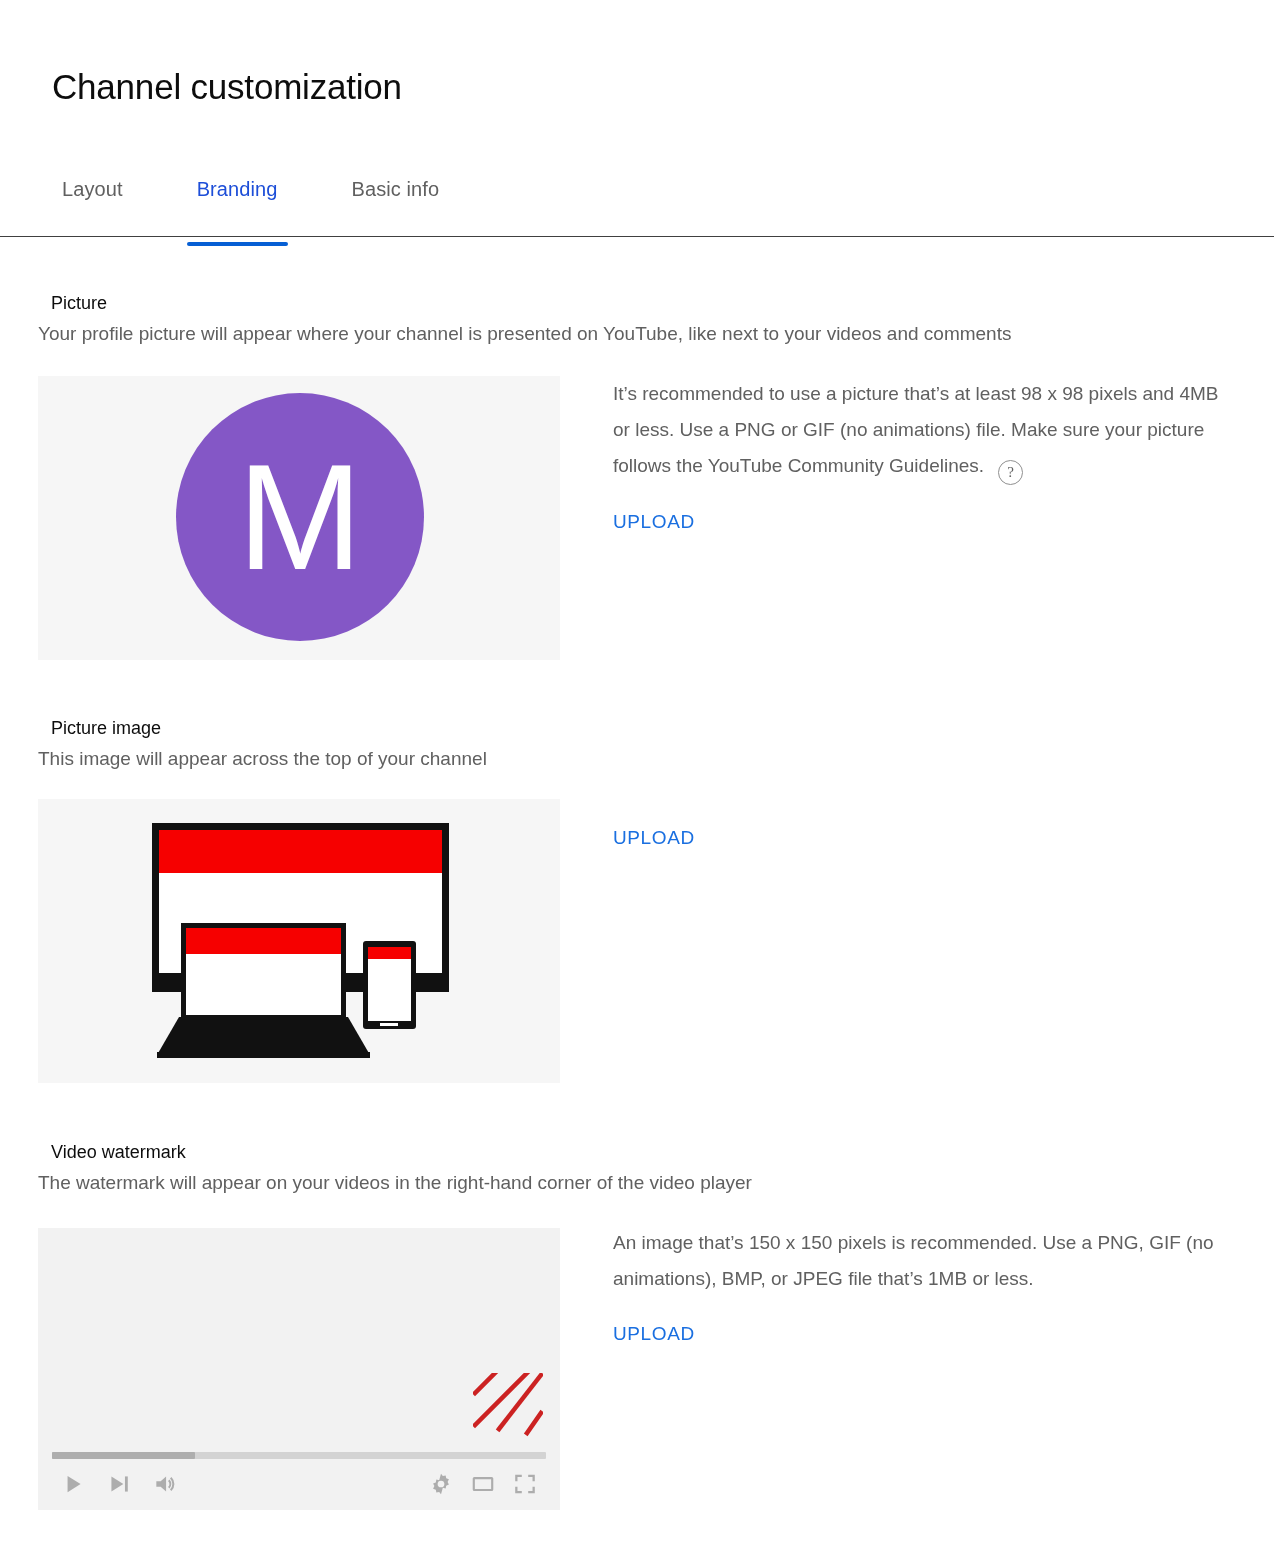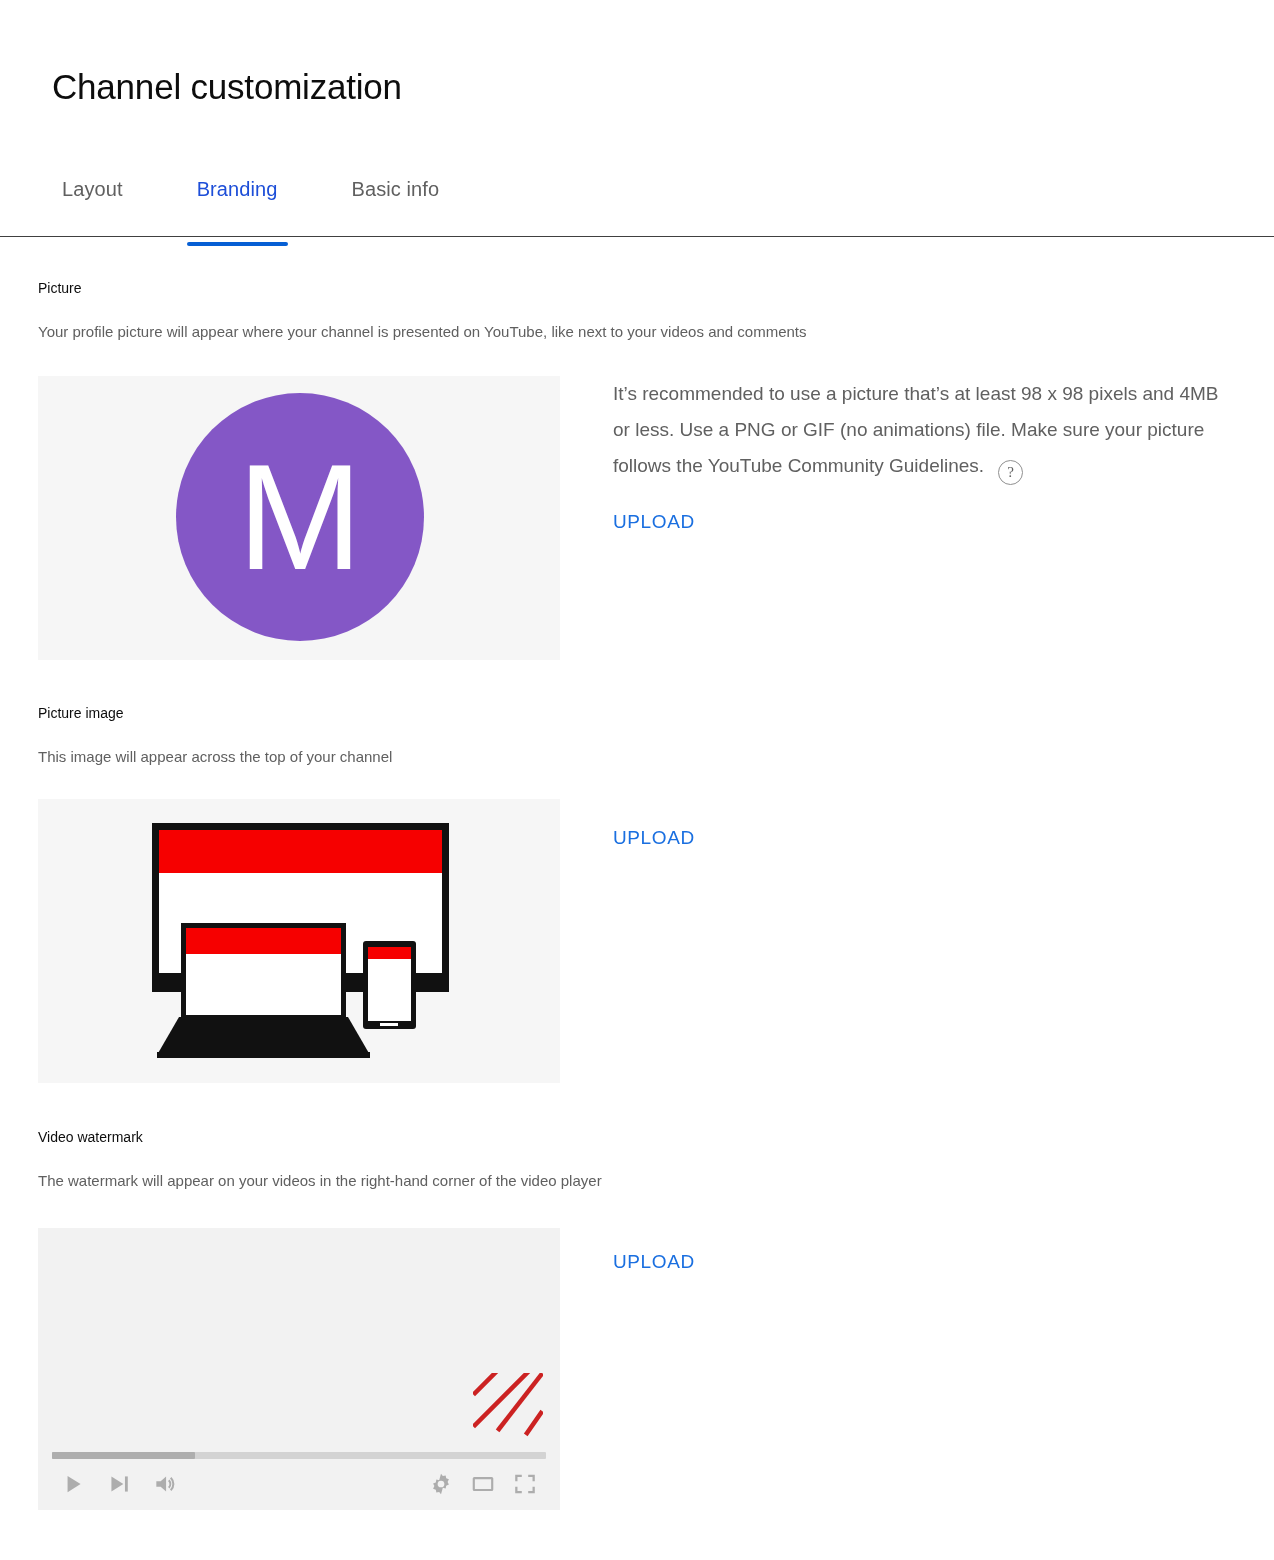--- a/index.html
+++ b/index.html
@@ -71,31 +71,31 @@
   
   .section { position: absolute; left: 0; width: 1274px; }
   #section-picture   { top: 280px; }
   #section-banner    { top: 705px; }
   #section-watermark { top: 1129px; }
 
   .section-title {
     position: absolute;
     left: 38px;
     top: 0;
-    font-size: 14px;
+    font-size: 18px;
     font-weight: 500;
     color: #0d0d0d;
-    margin: 0;
+    margin: 13px;
     line-height: 1.2;
   }
   .section-desc {
     position: absolute;
     left: 38px;
     top: 42px;
-    font-size: 15px;
+    font-size: 19px;
     color: #606060;
     margin: 0;
     line-height: 1.3;
     white-space: nowrap;
   }
 
   .preview-box {
     position: absolute;
     left: 38px;
     background: #f6f6f6;
@@ -323,15 +323,16 @@
             <path d="M20 15.5 V19.5 H16"></path>
               <path d="M8 19.5 H4 V15.5"></path>
           </svg>
         </div>
       </div>
 
     </div>
   </div>
 
   <div class="right-col" style="top: 96px;">
+    <p class="right-text">An image that’s 150 x 150 pixels is recommended. Use a PNG, GIF (no animations), BMP, or JPEG file that’s 1MB or less.</p>
     <a class="upload-link" href="#">UPLOAD</a>
   </div>
 </div>
 
 </body></html>

